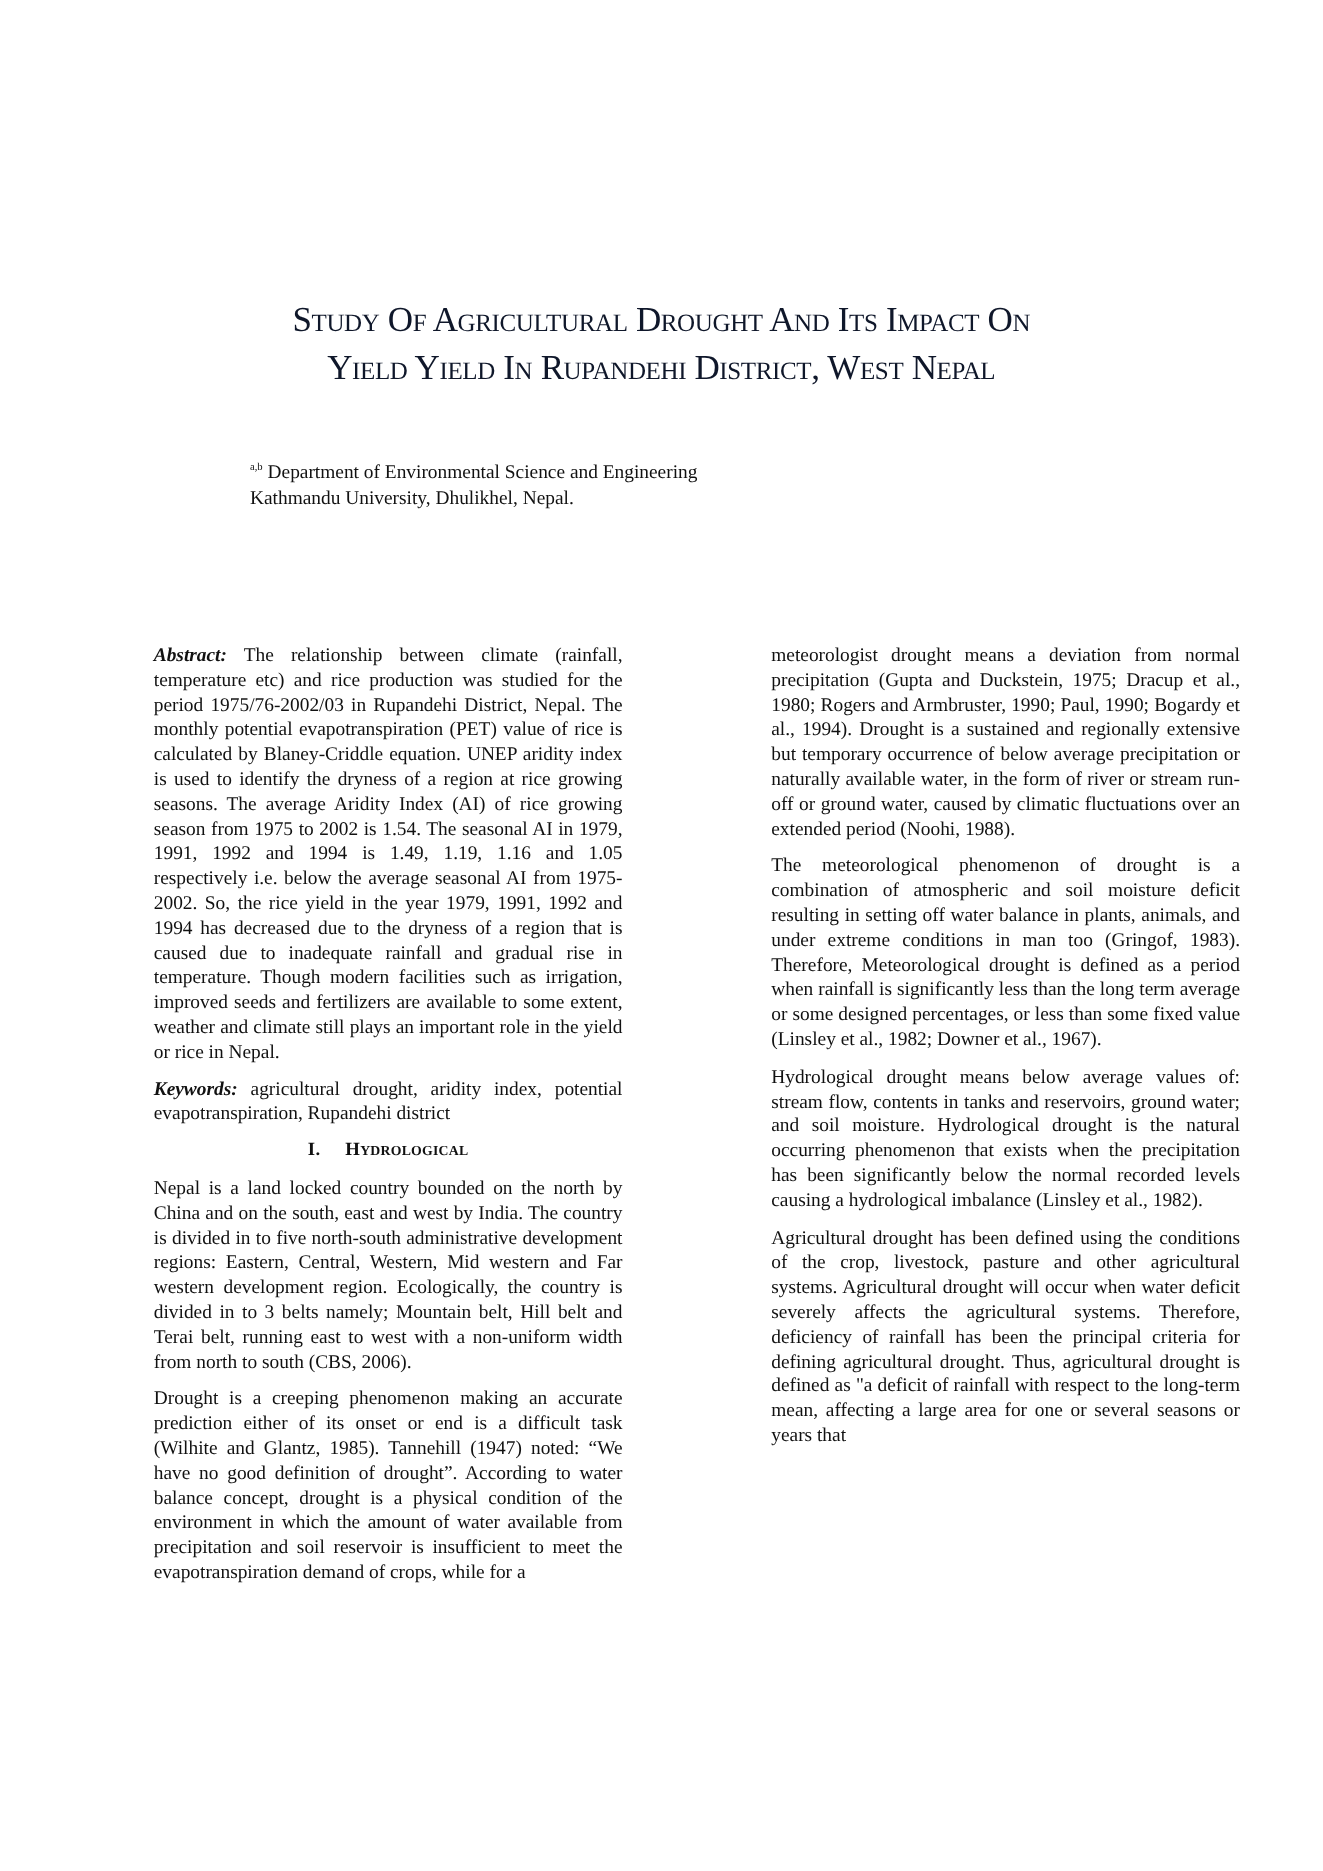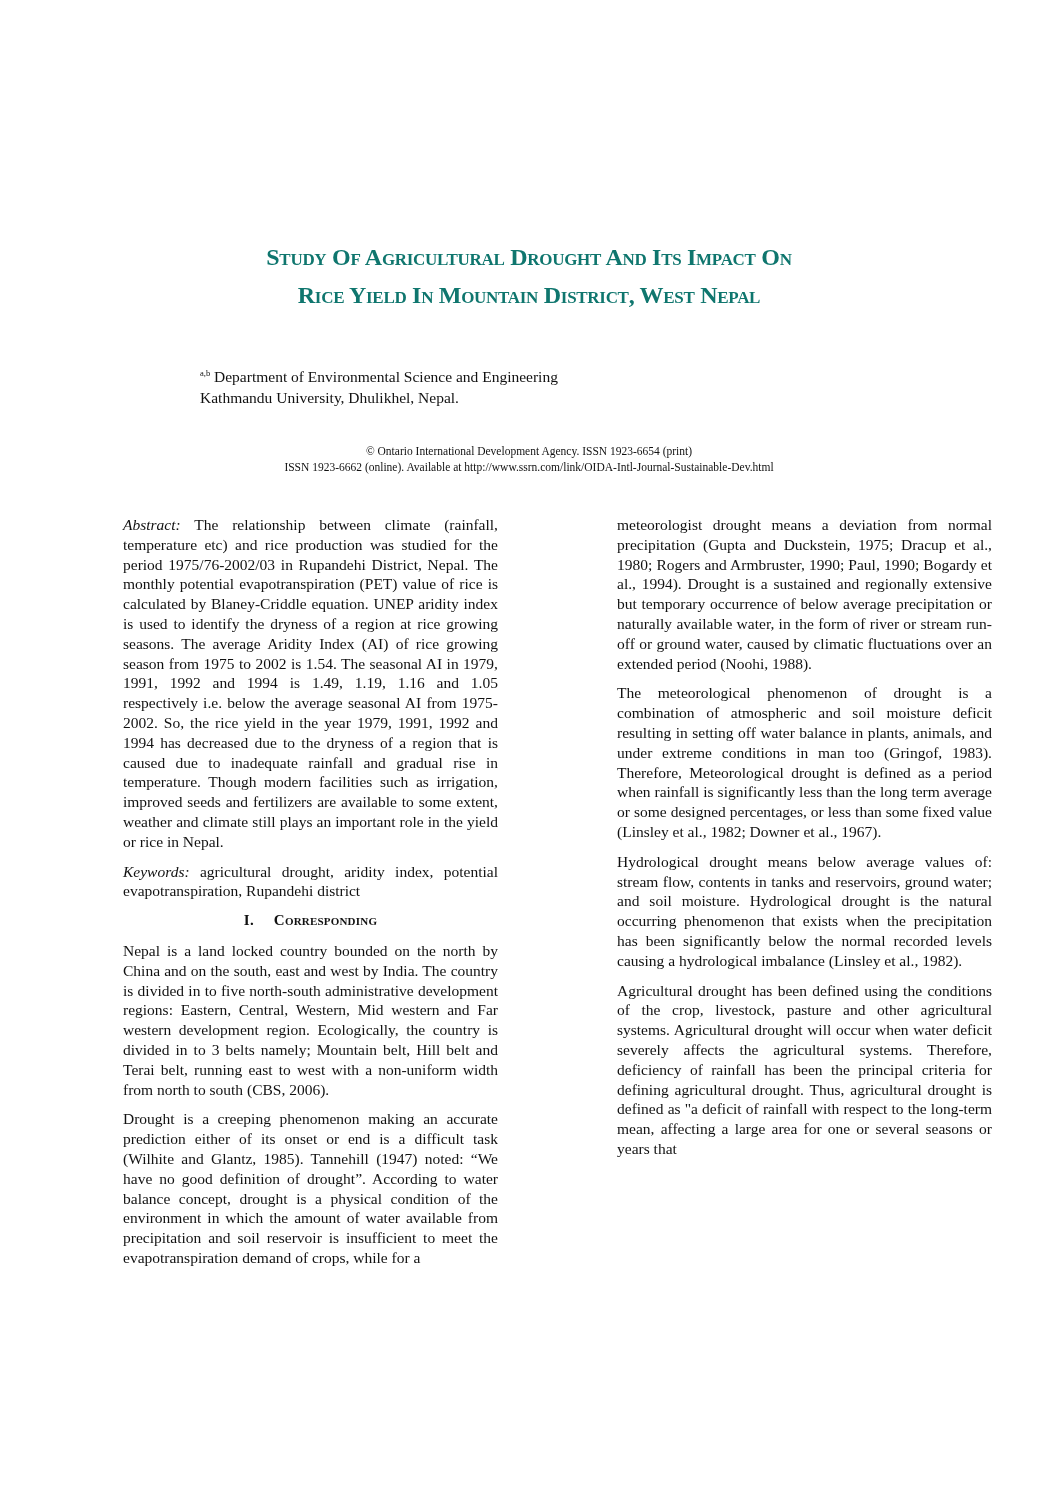--- a/index.html
+++ b/index.html
@@ -1,70 +1,66 @@
 <!DOCTYPE html>
 <html><head>
 <meta charset="utf-8">
 <style>
   html, body { margin: 0; padding: 0; background: #ffffff; }
   body { width: 1058px; height: 1497px; position: relative; overflow: hidden;
          font-family: "Liberation Serif", "DejaVu Serif", serif; color: #111; }
   .page { position: absolute; left: 0; top: 0; width: 1058px; height: 1497px; }
 
   .title { position: absolute; left: 100px; width: 858px; top: 238px; text-align: center;
-           font-weight: bold; font-size: 24px; line-height: 38px; font-variant: small-caps;
-           letter-spacing: -0.3px; color: #0f766e; }
+           font-weight: normal; font-size: 28px; line-height: 38px; font-variant: small-caps;
+           letter-spacing: -0.3px; color: #0f172a; }
   .title span { display: block; }
 
   .authors { position: absolute; left: 200px; width: 658px; top: 339px; text-align: center;
              font-weight: bold; font-size: 17.5px; line-height: 22px; }
   .authors sup { font-size: 10px; vertical-align: 7px; }
   .affil { position: absolute; left: 200px; width: 658px; top: 363px; text-align: left;
            font-size: 15.5px; line-height: 21px; }
   .affil sup { font-size: 8.5px; vertical-align: 6px; }
 
   .copy { position: absolute; left: 150px; width: 758px; top: 443px; text-align: center;
           font-size: 11.5px; line-height: 16px; }
 
   .col { position: absolute; width: 375px; font-size: 15.5px; line-height: 19.8px;
          text-align: justify; }
   .col-left { left: 123px; top: 515px; }
   .col-right { left: 584px; top: 515px; margin-left: 33px; }
   .col p { margin: 0 0 10px 0; }
-  .lead { font-weight: normal; font-style: italic; }
+  .lead { font-weight: bold; font-style: italic; }
 
   .section-heading { text-align: center; font-weight: bold; font-size: 15px;
                      font-variant: small-caps; margin: 2px 0 10px 0; letter-spacing: 0.2px; }
   .section-heading .num { margin-right: 20px; }
 </style>
 </head>
 <body>
 
 <div class="page">
 
   <div class="title">
     <span>Study Of Agricultural Drought And Its Impact On</span>
-    <span>Rice Yield In Mountain District, West Nepal</span>
+    <span>Yield Yield In Rupandehi District, West Nepal</span>
   </div>
 
 
   <div class="affil">
     <div><sup>a,b</sup><span> Department of Environmental Science and Engineering</span></div>
     <div>Kathmandu University, Dhulikhel, Nepal.</div>
   </div>
 
-  <div class="copy">
-    <div>© Ontario International Development Agency. ISSN 1923-6654 (print)</div>
-    <div>ISSN 1923-6662 (online). Available at http://www.ssrn.com/link/OIDA-Intl-Journal-Sustainable-Dev.html</div>
-  </div>
 
   <div class="col col-left">
     <p><span class="lead">Abstract:</span><span> The relationship between climate (rainfall, temperature etc) and rice production was studied for the period 1975/76-2002/03 in Rupandehi District, Nepal. The monthly potential evapotranspiration (PET) value of rice is calculated by Blaney-Criddle equation. UNEP aridity index is used to identify the dryness of a region at rice growing seasons. The average Aridity Index (AI) of rice growing season from 1975 to 2002 is 1.54. The seasonal AI in 1979, 1991, 1992 and 1994 is 1.49, 1.19, 1.16 and 1.05 respectively i.e. below the average seasonal AI from 1975-2002. So, the rice yield in the year 1979, 1991, 1992 and 1994 has decreased due to the dryness of a region that is caused due to inadequate rainfall and gradual rise in temperature. Though modern facilities such as irrigation, improved seeds and fertilizers are available to some extent, weather and climate still plays an important role in the yield or rice in Nepal.</span></p>
     <p><span class="lead">Keywords:</span><span> agricultural drought, aridity index, potential evapotranspiration, Rupandehi district</span></p>
-    <div class="section-heading"><span class="num">I.</span><span>Corresponding</span></div>
+    <div class="section-heading"><span class="num">I.</span><span>Hydrological</span></div>
     <p>Nepal is a land locked country bounded on the north by China and on the south, east and west by India. The country is divided in to five north-south administrative development regions: Eastern, Central, Western, Mid western and Far western development region. Ecologically, the country is divided in to 3 belts namely; Mountain belt, Hill belt and Terai belt, running east to west with a non-uniform width from north to south (CBS, 2006).</p>
     <p>Drought is a creeping phenomenon making an accurate prediction either of its onset or end is a difficult task (Wilhite and Glantz, 1985). Tannehill (1947) noted: “We have no good definition of drought”.  According to water balance concept, drought is a physical condition of the environment in which the amount of water available from precipitation and soil reservoir is insufficient to meet the evapotranspiration demand of crops, while for a</p>
   </div>
 
   <div class="col col-right">
     <p>meteorologist drought means a deviation from normal precipitation (Gupta and Duckstein, 1975; Dracup et al., 1980; Rogers and Armbruster, 1990; Paul, 1990; Bogardy et al., 1994). Drought is a sustained and regionally extensive but temporary occurrence of below average precipitation or naturally available water, in the form of river or stream run-off or ground water, caused by climatic fluctuations over an extended period (Noohi, 1988).</p>
     <p>The meteorological phenomenon of drought is a combination of atmospheric and soil moisture deficit resulting in setting off water balance in plants, animals, and under extreme conditions in man too (Gringof, 1983). Therefore, Meteorological drought is defined as a period when rainfall is significantly less than the long term average or some designed percentages, or less than some fixed value (Linsley et al., 1982; Downer et al., 1967).</p>
     <p>Hydrological drought means below average values of: stream flow, contents in tanks and reservoirs, ground water; and soil moisture. Hydrological drought is the natural occurring phenomenon that exists when the precipitation has been significantly below the normal recorded levels causing a hydrological imbalance (Linsley et al., 1982).</p>
     <p>Agricultural drought has been defined using the conditions of the crop, livestock, pasture and other agricultural systems. Agricultural drought will occur when water deficit severely affects the agricultural systems. Therefore, deficiency of rainfall has been the principal criteria for defining agricultural drought. Thus, agricultural drought is defined as "a deficit of rainfall with respect to the long-term mean, affecting a large area for one or several seasons or years that</p>
   </div>

